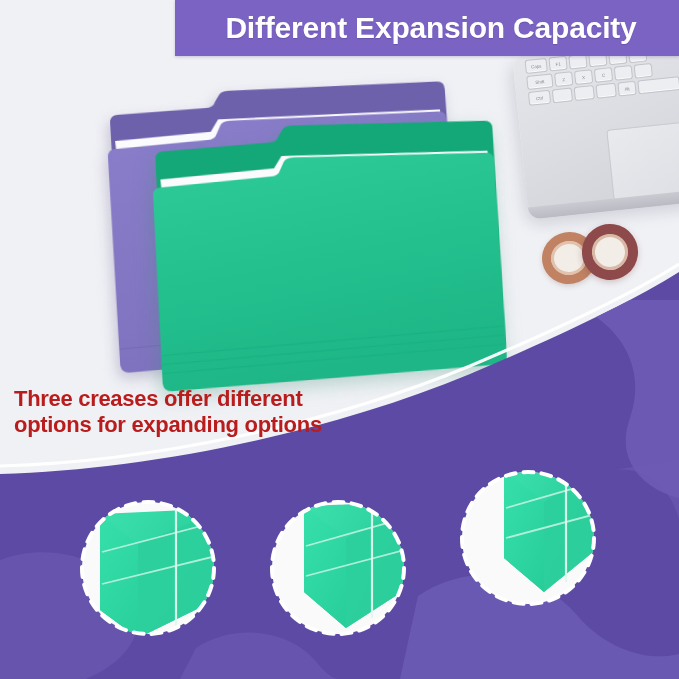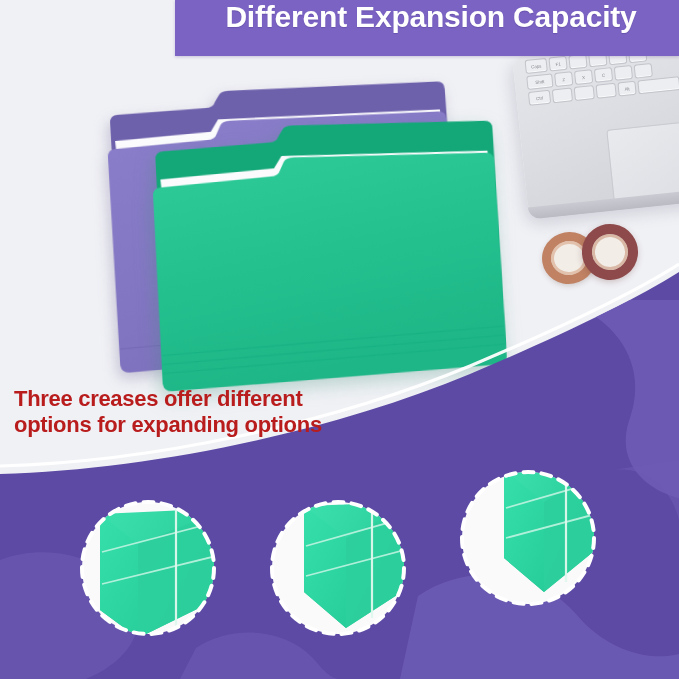--- a/index.html
+++ b/index.html
@@ -18,21 +18,21 @@
     background:#F0F1F5;
     overflow:hidden;
   }
 
   
   #header-banner {
     position:absolute;
     left:175px; top:0px;
     width:504px; height:56px;
     background:#7B63C4;
-    display:flex; align-items:flex-start; justify-content:center;
+    display:flex; align-items:center; justify-content:center;
     z-index:40;
     box-shadow:0 1px 3px rgba(80,60,140,.25);
   }
   #header-title {
     color:#ffffff;
     font-size:30px;
     font-weight:bold;
     letter-spacing:-0.2px;
     white-space:nowrap;
     text-shadow:0 1px 1px rgba(60,40,110,.28);

